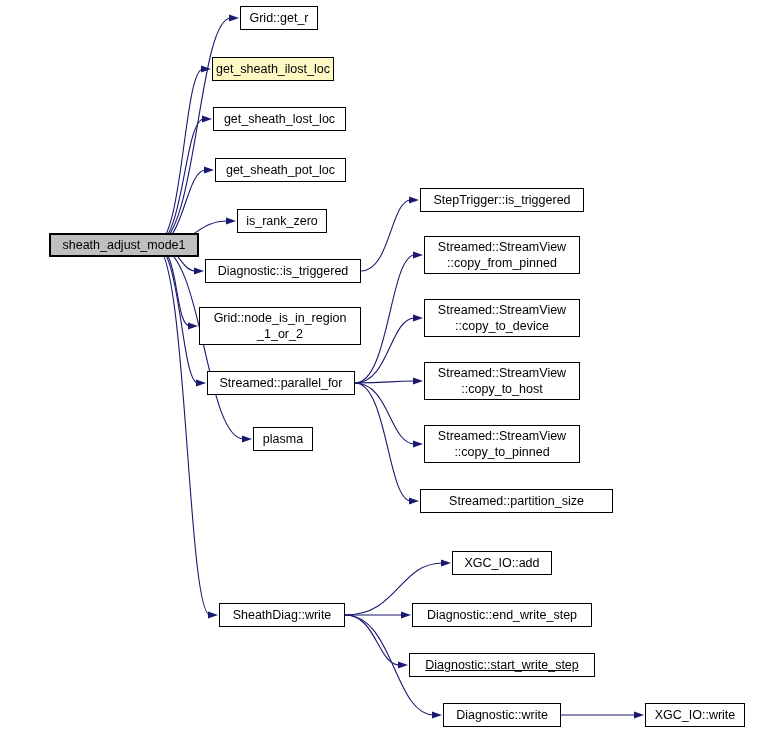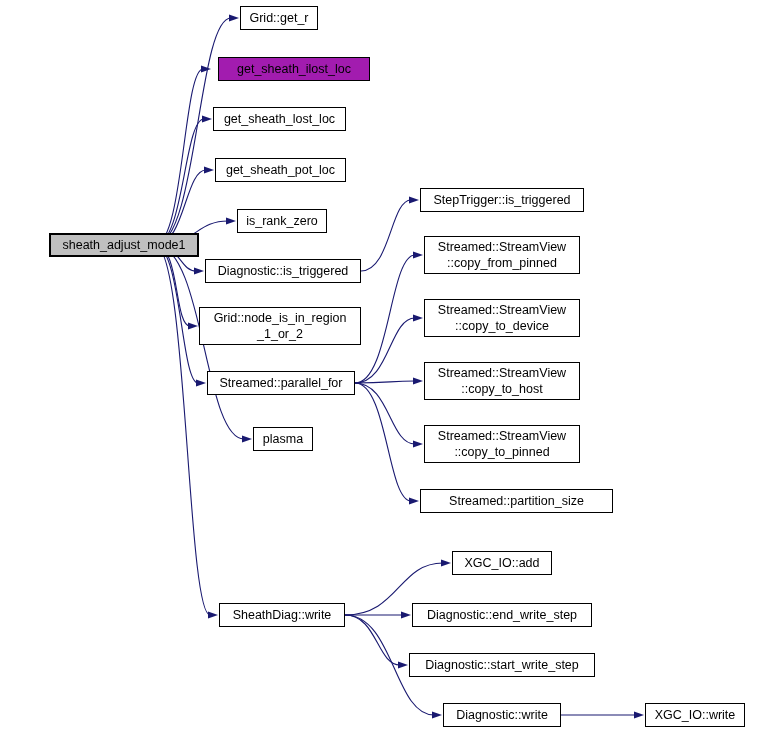--- a/index.html
+++ b/index.html
@@ -94,21 +94,21 @@
       <path d="M 561 715 C 603 715, 603 715, 636 715" class="edge" stroke="#191970"></path>
       <polygon points="644,715 634,711.5 634,718.5" fill="#191970"></polygon>
     </svg>
   <div id="nodes-layer">
       <div class="node root" style="left: 5px; top: 233px; width: 150px; height: 24px; background: rgb(191, 191, 191); border-color: rgb(0, 0, 0);">
         <div class="node-line">sheath_adjust_mode1</div>
       </div>
       <div class="node" style="left: 240px; top: 6px; width: 78px; height: 24px; background: rgb(255, 255, 255); border-color: rgb(0, 0, 0);">
         <div class="node-line">Grid::get_r</div>
       </div>
-      <div class="node" style="left: 218px; top: 57px; width: 152px; height: 24px; background: #a21caf; border-color: rgb(0, 0, 0);">
+      <div class="node" style="left: 212px; top: 57px; width: 122px; height: 24px; background: #fef9c3; border-color: rgb(0, 0, 0);">
         <div class="node-line">get_sheath_ilost_loc</div>
       </div>
       <div class="node" style="left: 213px; top: 107px; width: 133px; height: 24px; background: rgb(255, 255, 255); border-color: rgb(0, 0, 0);">
         <div class="node-line">get_sheath_lost_loc</div>
       </div>
       <div class="node" style="left: 215px; top: 158px; width: 131px; height: 24px; background: rgb(255, 255, 255); border-color: rgb(0, 0, 0);">
         <div class="node-line">get_sheath_pot_loc</div>
       </div>
       <div class="node" style="left: 237px; top: 209px; width: 90px; height: 24px; background: rgb(255, 255, 255); border-color: rgb(0, 0, 0);">
         <div class="node-line">is_rank_zero</div>
@@ -150,21 +150,21 @@
       </div>
       <div class="node" style="left: 219px; top: 603px; width: 126px; height: 24px; background: rgb(255, 255, 255); border-color: rgb(0, 0, 0);">
         <div class="node-line">SheathDiag::write</div>
       </div>
       <div class="node" style="left: 452px; top: 551px; width: 100px; height: 24px; background: rgb(255, 255, 255); border-color: rgb(0, 0, 0);">
         <div class="node-line">XGC_IO::add</div>
       </div>
       <div class="node" style="left: 412px; top: 603px; width: 180px; height: 24px; background: rgb(255, 255, 255); border-color: rgb(0, 0, 0);">
         <div class="node-line">Diagnostic::end_write_step</div>
       </div>
-      <div class="node" style="left: 409px; top: 653px; width: 186px; height: 24px; background: rgb(255, 255, 255); border-color: rgb(0, 0, 0);">
+      <div class="node" style="left: 409px; top: 653px; width: 186px; height: 24px; background: rgb(255, 255, 255); border-color: rgb(0, 0, 0); text-decoration: underline;">
         <div class="node-line">Diagnostic::start_write_step</div>
       </div>
       <div class="node" style="left: 443px; top: 703px; width: 118px; height: 24px; background: rgb(255, 255, 255); border-color: rgb(0, 0, 0);">
         <div class="node-line">Diagnostic::write</div>
       </div>
       <div class="node" style="left: 645px; top: 703px; width: 100px; height: 24px; background: rgb(255, 255, 255); border-color: rgb(0, 0, 0);">
         <div class="node-line">XGC_IO::write</div>
       </div>
     </div>
 </div>

